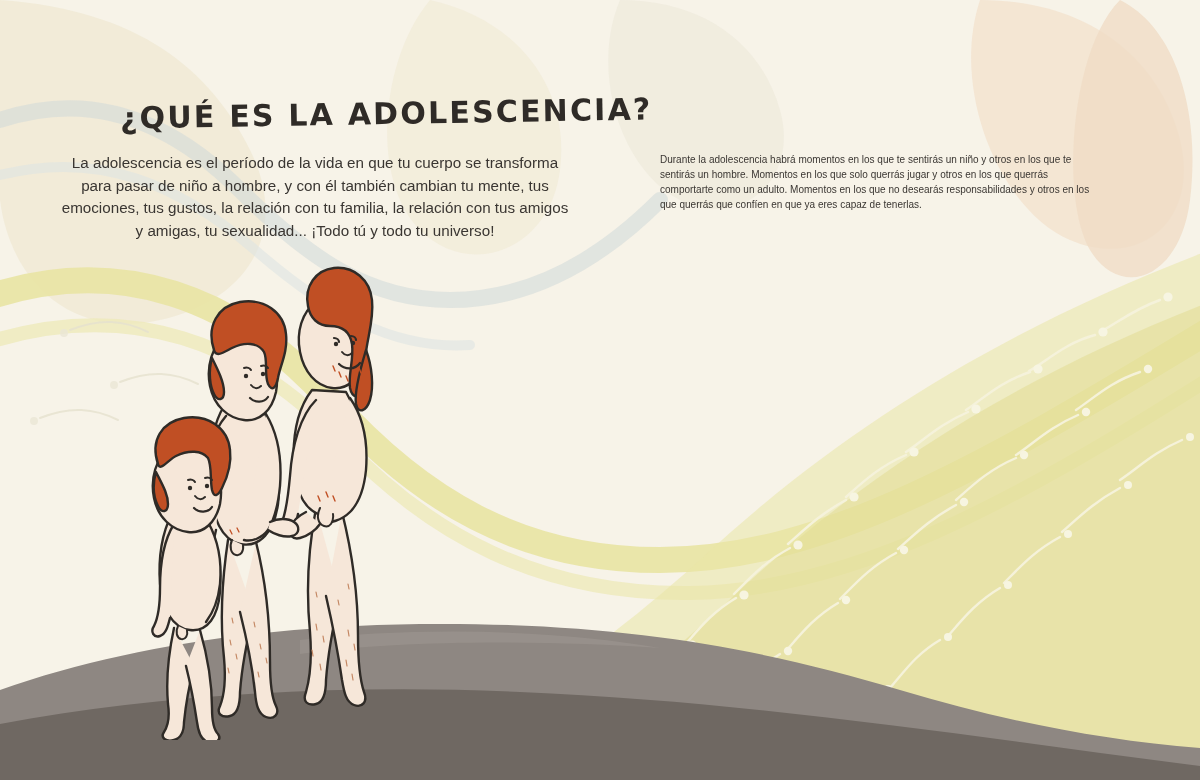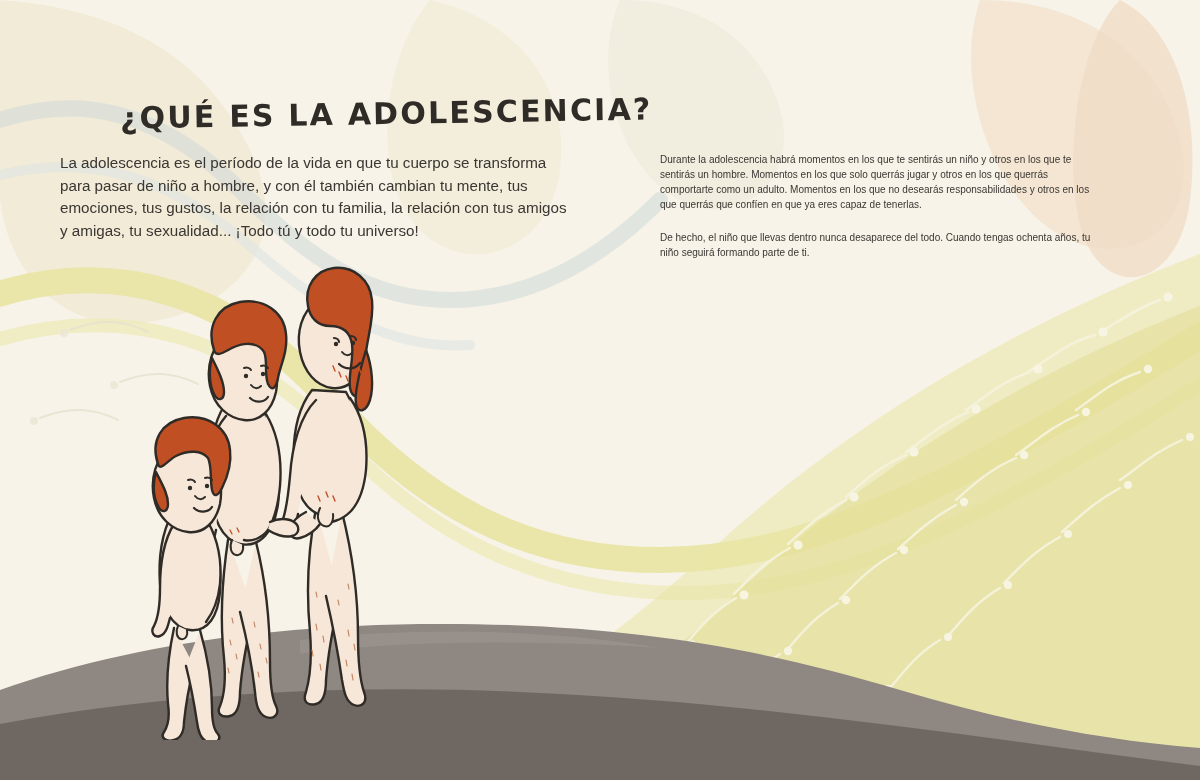--- a/index.html
+++ b/index.html
@@ -40,21 +40,21 @@
     font-weight: 700;
     font-family: "DejaVu Sans", sans-serif;
     transform: rotate(-1deg);
     white-space: nowrap;
   }
   .col-left {
     position: absolute;
     left: 60px;
     top: 152px;
     width: 510px;
-    text-align: left;
+    text-align: center;
     font-size: 15.2px;
     line-height: 1.48;
     color: #3a3632;
   }
   .col-left p { margin: 0; }
   .col-right {
     position: absolute;
     left: 660px;
     top: 152px;
     width: 440px;
@@ -295,16 +295,15 @@
   </svg>
 
   <div class="title">¿QUÉ ES LA ADOLESCENCIA?</div>
 
   <div class="col-left">
     <p>La adolescencia es el período de la vida en que tu cuerpo se transforma para pasar de niño a hombre, y con él también cambian tu mente, tus emociones, tus gustos, la relación con tu familia, la relación con tus amigos y amigas, tu sexualidad... ¡Todo tú y todo tu universo!</p>
   </div>
 
   <div class="col-right">
     <p>Durante la adolescencia habrá momentos en los que te sentirás un niño y otros en los que te sentirás un hombre. Momentos en los que solo querrás jugar y otros en los que querrás comportarte como un adulto. Momentos en los que no desearás responsabilidades y otros en los que querrás que confíen en que ya eres capaz de tenerlas.</p>
-    <p>De hecho, el niño que llevas dentro nunca desaparece del todo. Cuando tengas ochenta años, tu niño seguirá formando parte de ti.</p>
   </div>
 
 </div>
 
 </body></html>

